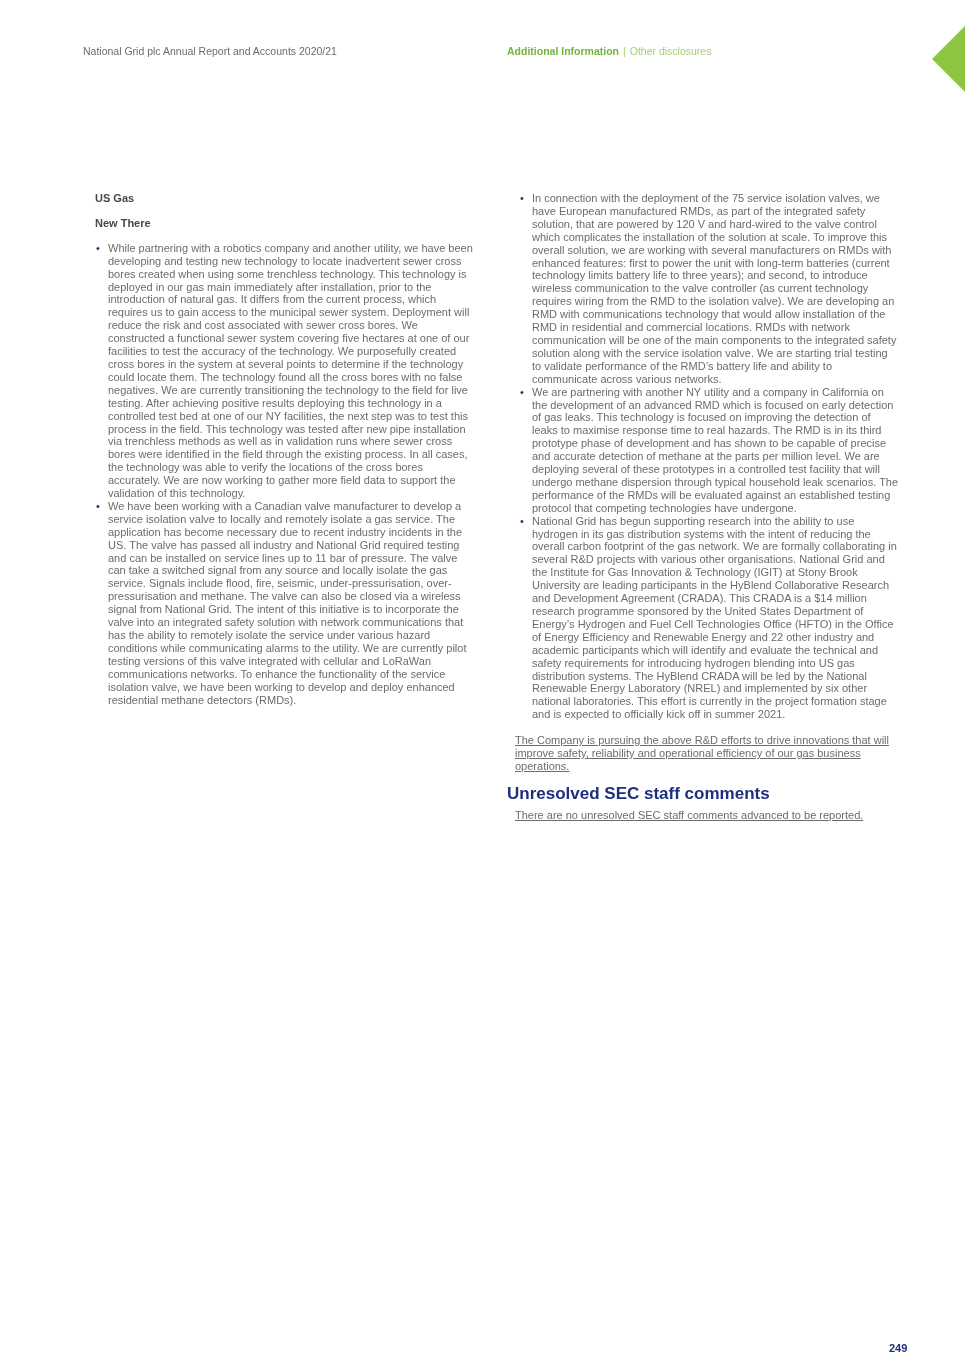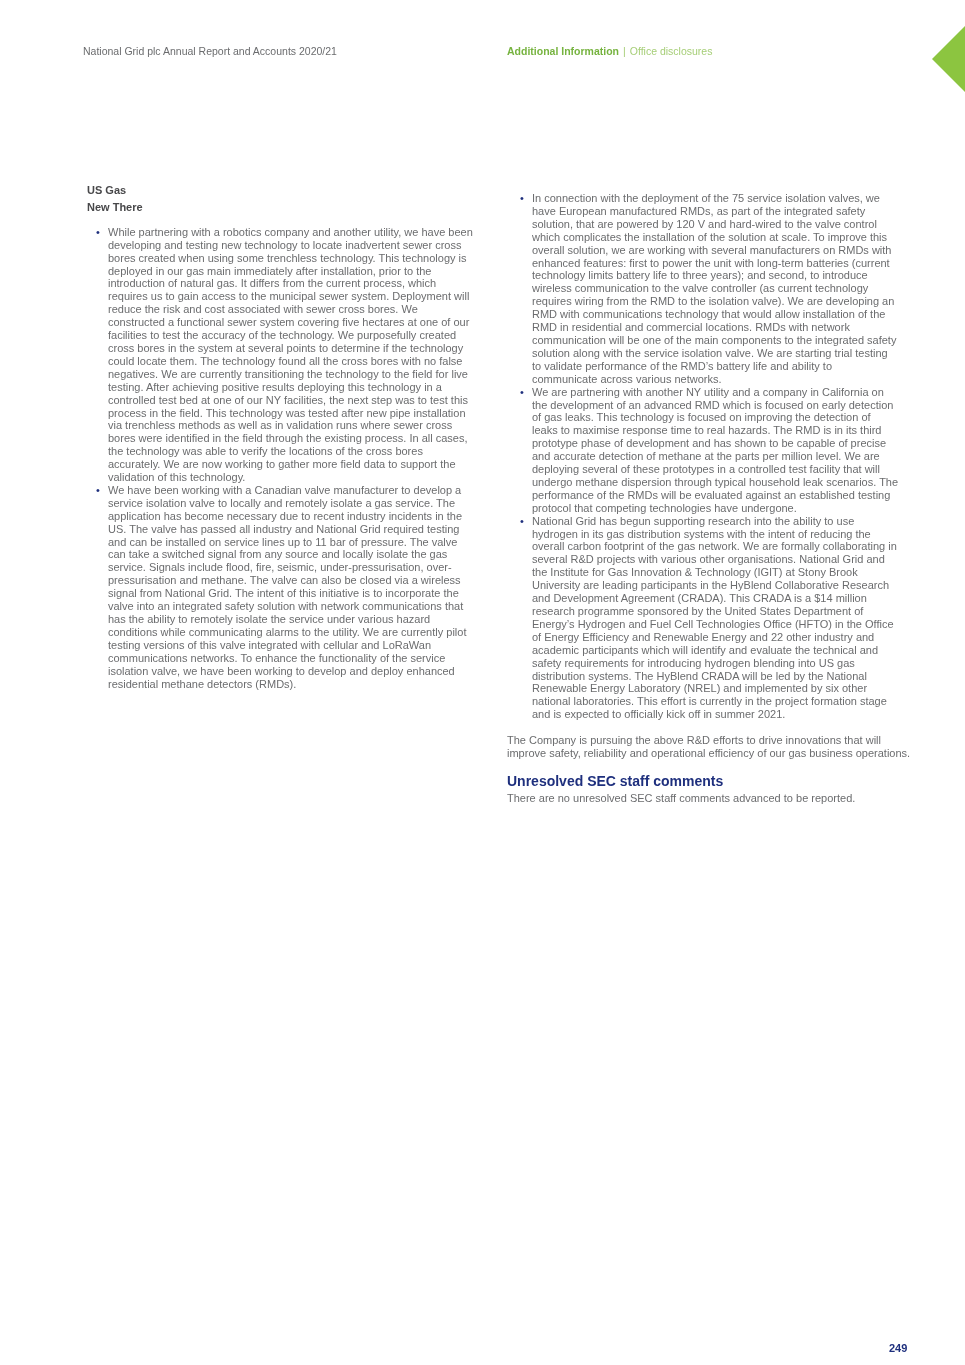--- a/index.html
+++ b/index.html
@@ -38,60 +38,60 @@
   
   .columns {
     position: absolute; top: 180px; left: 83px;
     width: 828px;
     display: flex;
     gap: 20px;
   }
   .col { width: 404px; font-size: 11px; line-height: 12.9px; }
 
   .col-heading {
-    margin: 4px; padding: 0;
+    margin: 12px; padding: 0;
     font-size: 11px; line-height: 12.9px;
     font-weight: bold;
     color: #48484a;
   }
 
   ul.bullet-list { list-style: none; margin: 12px; padding: 0; }
   ul.bullet-list li { position: relative; padding-left: 13px; }
   ul.bullet-list li::before {
     content: "\2022";
     position: absolute; left: 1px; top: 0;
     color: #1e2f7d;
   }
 
-  p { margin: 0; padding: 0; }
+  p { margin: 8px; padding: 0; text-decoration: underline; }
   .closing-paragraph { margin-top: 13px; }
   .sec-heading {
     margin: 14px 0 4px 0; padding: 0;
-    font-size: 14px; line-height: 14px;
+    font-size: 17px; line-height: 14px;
     font-weight: bold;
     color: #1e2f7d;
   }
 
   
   .page-number {
     position: absolute; top: 1322px; left: 889px;
     font-size: 11px; font-weight: bold;
     color: #1e2f7d;
     margin-top: 20px;
   }
 </style>
 </head>
 <body>
 
 <div class="page">
 
   <header class="page-header">
     <span class="report-title">National Grid plc Annual Report and Accounts 2020/21</span>
     <span class="section-group">
-      <span class="section-label">Additional Information</span><span class="section-sep">|</span><span class="subsection-label">Office disclosures</span>
+      <span class="section-label">Additional Information</span><span class="section-sep">|</span><span class="subsection-label">Other disclosures</span>
     </span>
   </header>
 
   <div class="corner-diamond"></div>
 
   <main class="columns">
 
     <section class="col">
       <h3 class="col-heading">US Gas</h3>
       <h3 class="col-heading">New There</h3>

